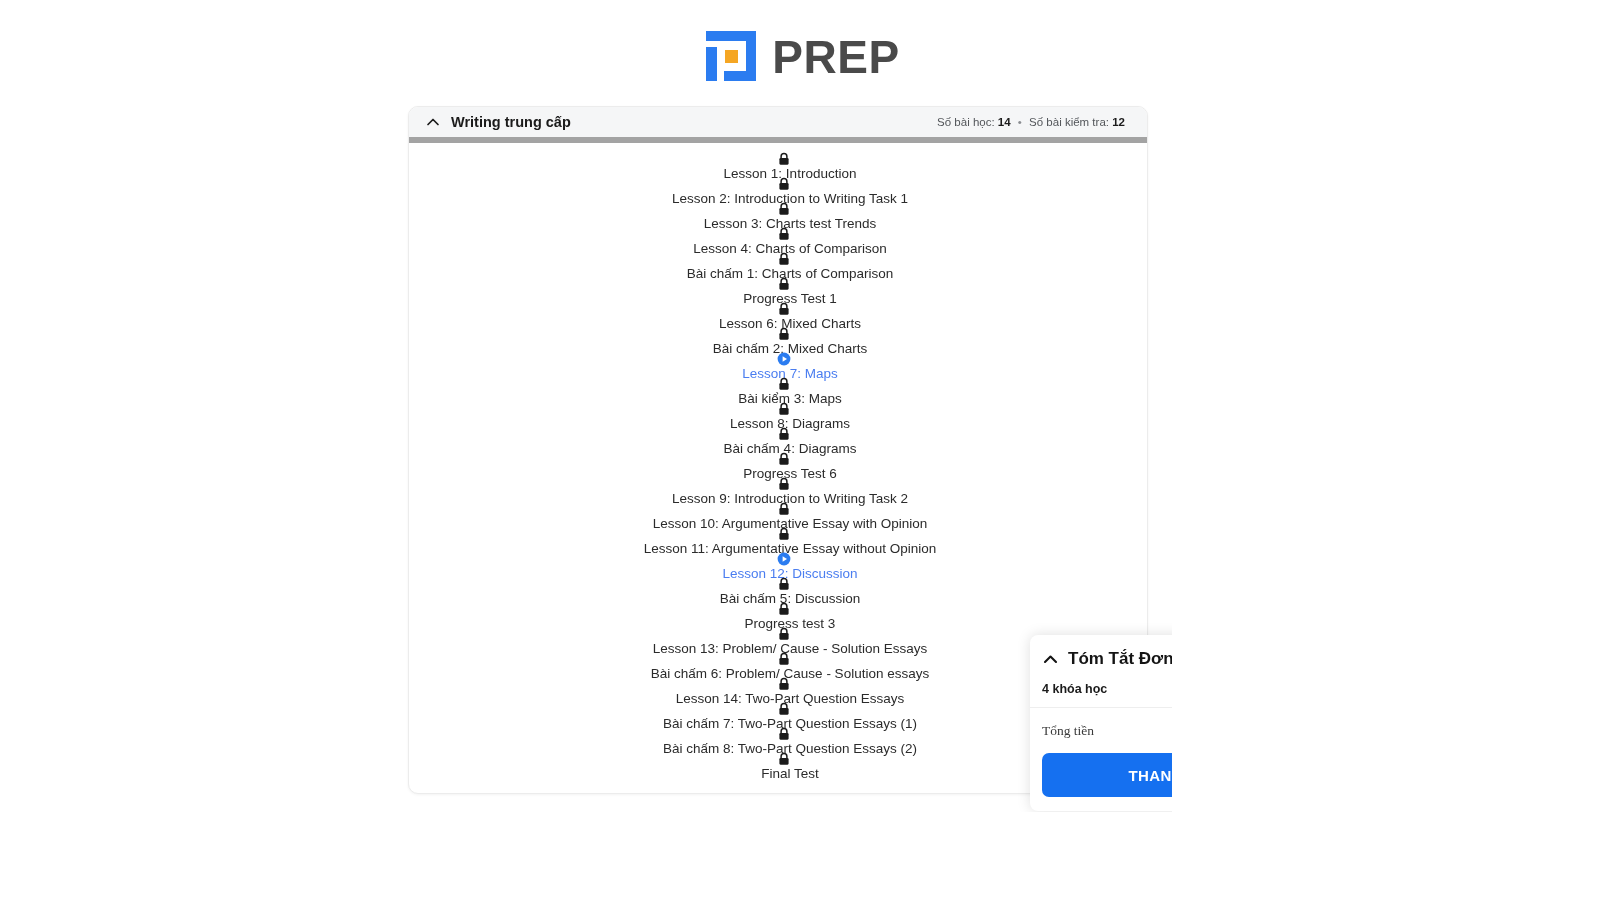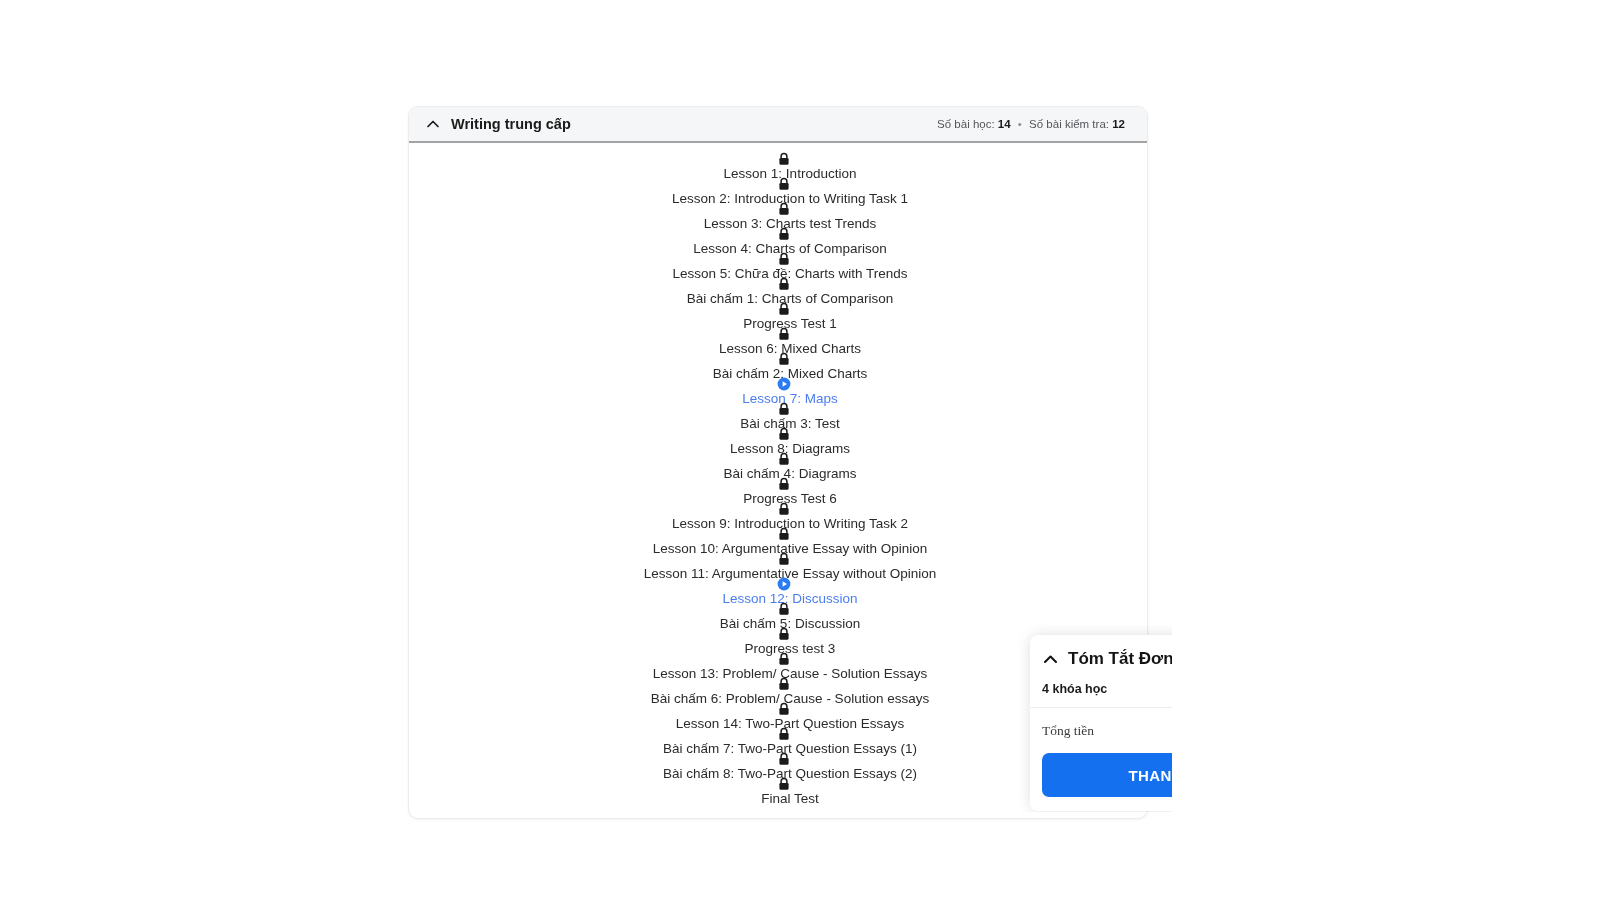--- a/index.html
+++ b/index.html
@@ -62,21 +62,21 @@
     box-shadow: 0 1px 3px rgba(0,0,0,0.05);
     overflow: hidden;
   }
 
   .card-header {
     display: flex;
     align-items: center;
     height: 36px;
     padding: 0 22px 0 16px;
     background: #f5f6f7;
-    border-bottom: 2px solid #a3a3a3;
+    border-bottom: 6px solid #a3a3a3;
   }
 
   .chevron-up {
     width: 16px;
     height: 16px;
     flex: 0 0 auto;
     margin-right: 10px;
   }
 
   .card-title {
@@ -218,20 +218,35 @@
     align-items: center;
     justify-content: center;
     white-space: nowrap;
   }
 </style>
 </head>
 <body>
 
 <div class="page">
 
+  <div class="logo-header">
+    <div class="logo-wrap">
+      <span class="logo-mark">
+        <svg viewBox="0 0 62 62" width="62" height="62" xmlns="http://www.w3.org/2000/svg">
+
+          <path d="M6 5 H56 V55 H24 V45 H46 V15 H6 Z" fill="#2b7cf0"></path>
+
+          <rect x="6" y="21" width="11" height="34" fill="#2b7cf0"></rect>
+
+          <rect x="25" y="24" width="13" height="13" fill="#f5a623"></rect>
+        </svg>
+      </span>
+      <span class="logo-text">PREP</span>
+    </div>
+  </div>
 
   <div class="course-card">
 
     <div class="card-header">
       <span class="chevron-up">
         <svg viewBox="0 0 16 16" width="16" height="16" xmlns="http://www.w3.org/2000/svg">
           <path d="M3 10.5 L8 5.5 L13 10.5" fill="none" stroke="#1b1b1b" stroke-width="1.7" stroke-linecap="round" stroke-linejoin="round"></path>
         </svg>
       </span>
       <span class="card-title">Writing trung cấp</span>
@@ -281,29 +296,20 @@
           </span>
           <span class="lesson-label">Lesson 4: Charts of Comparison</span>
         </li>
         <li class="lesson-item">
           <span class="lesson-icon">
             <svg viewBox="0 0 14 14" width="14" height="14" xmlns="http://www.w3.org/2000/svg">
               <path d="M4.1 6.2 V4.4 a2.9 2.9 0 0 1 5.8 0 V6.2" fill="none" stroke="#1b1b1b" stroke-width="1.5"></path>
               <rect x="2.4" y="6.1" width="9.2" height="6.6" rx="1.1" fill="#1b1b1b"></rect>
             </svg>
           </span>
-          <span class="lesson-label">Lesson 5: Chữa đề: Charts with Trends</span>
-        </li>
-        <li class="lesson-item">
-          <span class="lesson-icon">
-            <svg viewBox="0 0 14 14" width="14" height="14" xmlns="http://www.w3.org/2000/svg">
-              <path d="M4.1 6.2 V4.4 a2.9 2.9 0 0 1 5.8 0 V6.2" fill="none" stroke="#1b1b1b" stroke-width="1.5"></path>
-              <rect x="2.4" y="6.1" width="9.2" height="6.6" rx="1.1" fill="#1b1b1b"></rect>
-            </svg>
-          </span>
           <span class="lesson-label">Bài chấm 1: Charts of Comparison</span>
         </li>
         <li class="lesson-item">
           <span class="lesson-icon">
             <svg viewBox="0 0 14 14" width="14" height="14" xmlns="http://www.w3.org/2000/svg">
               <path d="M4.1 6.2 V4.4 a2.9 2.9 0 0 1 5.8 0 V6.2" fill="none" stroke="#1b1b1b" stroke-width="1.5"></path>
               <rect x="2.4" y="6.1" width="9.2" height="6.6" rx="1.1" fill="#1b1b1b"></rect>
             </svg>
           </span>
           <span class="lesson-label">Progress Test 1</span>
@@ -335,21 +341,21 @@
           </span>
           <span class="lesson-label">Lesson 7: Maps</span>
         </li>
         <li class="lesson-item">
           <span class="lesson-icon">
             <svg viewBox="0 0 14 14" width="14" height="14" xmlns="http://www.w3.org/2000/svg">
               <path d="M4.1 6.2 V4.4 a2.9 2.9 0 0 1 5.8 0 V6.2" fill="none" stroke="#1b1b1b" stroke-width="1.5"></path>
               <rect x="2.4" y="6.1" width="9.2" height="6.6" rx="1.1" fill="#1b1b1b"></rect>
             </svg>
           </span>
-          <span class="lesson-label">Bài chấm 3: Test</span>
+          <span class="lesson-label">Bài kiểm 3: Maps</span>
         </li>
         <li class="lesson-item">
           <span class="lesson-icon">
             <svg viewBox="0 0 14 14" width="14" height="14" xmlns="http://www.w3.org/2000/svg">
               <path d="M4.1 6.2 V4.4 a2.9 2.9 0 0 1 5.8 0 V6.2" fill="none" stroke="#1b1b1b" stroke-width="1.5"></path>
               <rect x="2.4" y="6.1" width="9.2" height="6.6" rx="1.1" fill="#1b1b1b"></rect>
             </svg>
           </span>
           <span class="lesson-label">Lesson 8: Diagrams</span>
         </li>

